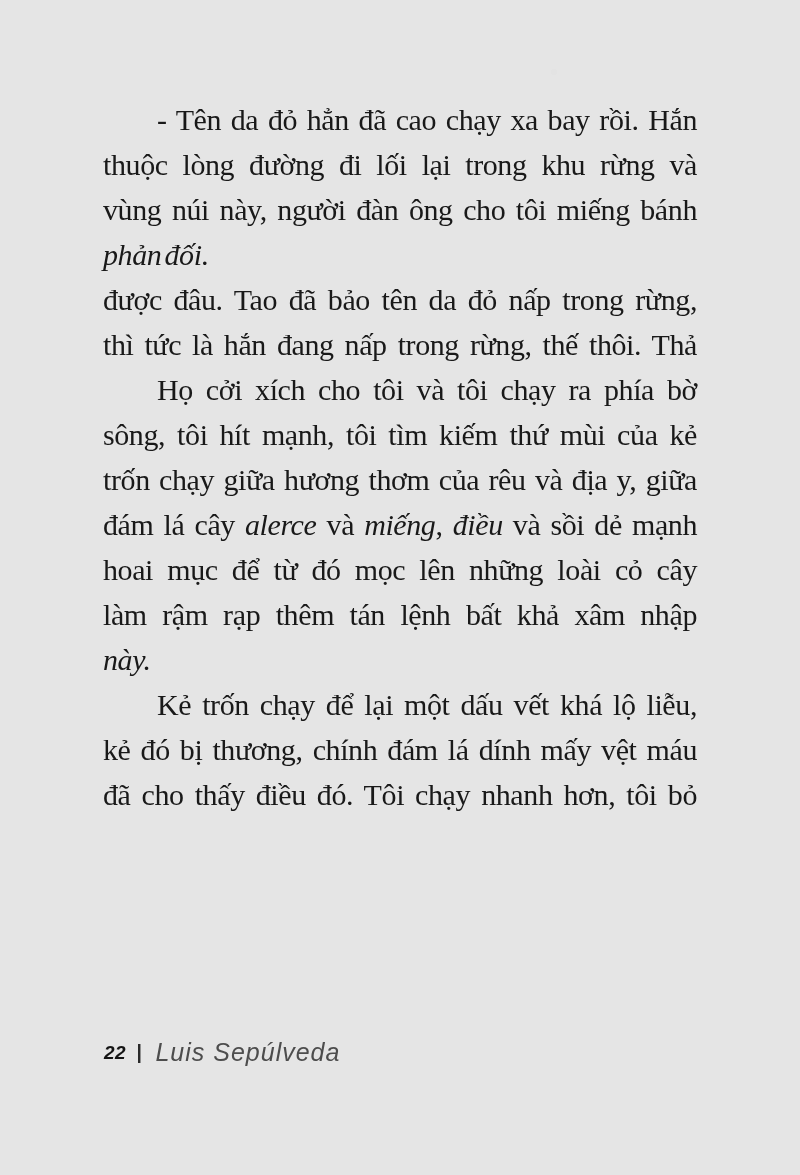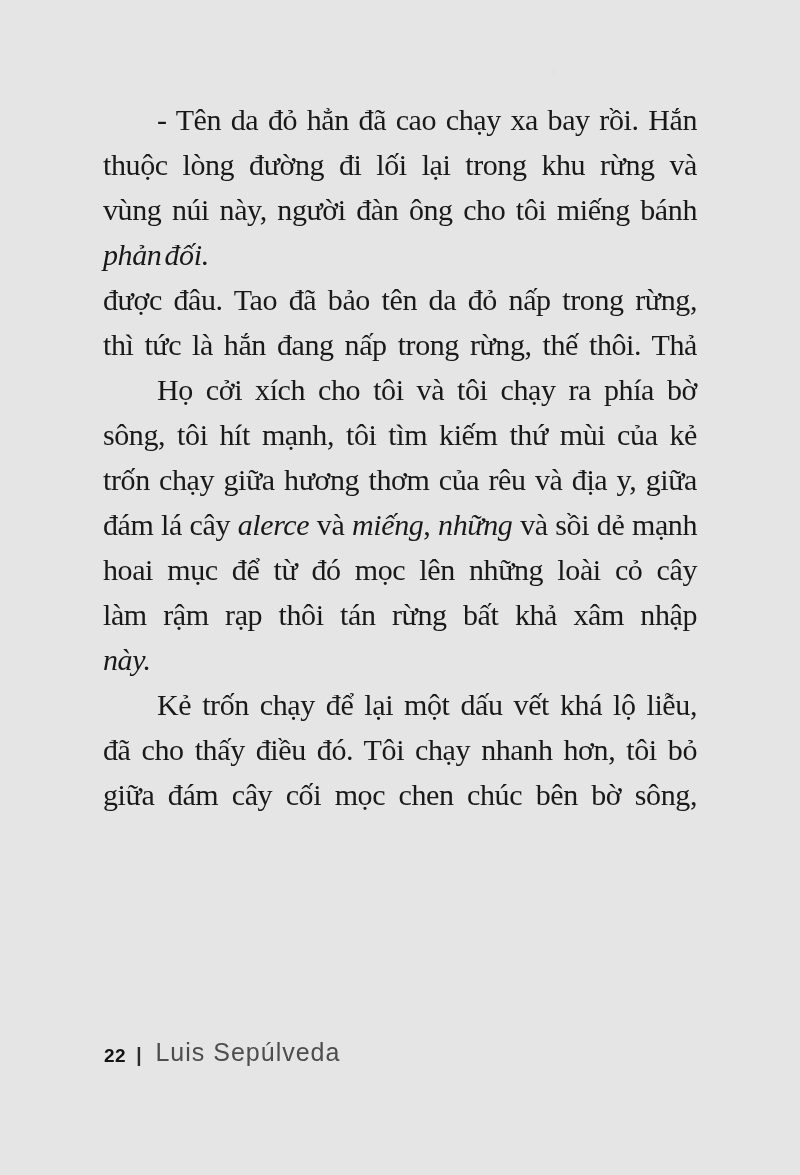--- a/index.html
+++ b/index.html
@@ -52,22 +52,23 @@
     text-align-last: left;
     font-style: italic;
   }
   .indent { text-indent: 54px; }
   .italic { font-style: italic; font-family: Liberation Serif, serif; }
   .footer {
     position: absolute;
     left: 104px;
     top: 1038px;
     display: flex;
-    align-items: flex-end;
+    align-items: center;
     font-family: "Liberation Sans", sans-serif;
+    font-style: italic;
   }
   .pagenum {
     font-weight: 700;
     font-size: 19px;
     color: #141414;
     letter-spacing: 0.5px;
   }
   .sep {
     font-size: 19px;
     font-weight: 600;
@@ -100,30 +101,30 @@
 
     <section class="para">
       <p class="line just">được đâu. Tao đã bảo tên da đỏ nấp trong rừng,</p>
       <p class="line just">thì tức là hắn đang nấp trong rừng, thế thôi. Thả</p>
     </section>
 
     <section class="para">
       <p class="line just indent">Họ cởi xích cho tôi và tôi chạy ra phía bờ</p>
       <p class="line just">sông, tôi hít mạnh, tôi tìm kiếm thứ mùi của kẻ</p>
       <p class="line just">trốn chạy giữa hương thơm của rêu và địa y, giữa</p>
-      <p class="line just"><span>đám lá cây </span><span class="italic">alerce</span><span> và </span><span class="italic">miếng</span><span>, </span><span class="italic">những</span><span> và sồi dẻ mạnh</span></p>
+      <p class="line just"><span>đám lá cây </span><span class="italic">alerce</span><span> và </span><span class="italic">miếng</span><span>, </span><span class="italic">điều</span><span> và sồi dẻ mạnh</span></p>
       <p class="line just">hoai mục để từ đó mọc lên những loài cỏ cây</p>
-      <p class="line just">làm rậm rạp thôi tán rừng bất khả xâm nhập</p>
+      <p class="line just">làm rậm rạp thêm tán lệnh bất khả xâm nhập</p>
       <p class="line left">này.</p>
     </section>
 
     <section class="para">
       <p class="line just indent">Kẻ trốn chạy để lại một dấu vết khá lộ liễu,</p>
+      <p class="line just">kẻ đó bị thương, chính đám lá dính mấy vệt máu</p>
       <p class="line just">đã cho thấy điều đó. Tôi chạy nhanh hơn, tôi bỏ</p>
-      <p class="line just">giữa đám cây cối mọc chen chúc bên bờ sông,</p>
     </section>
 
   </main>
 
   <footer class="footer">
     <span class="pagenum">22</span>
     <span class="sep">|</span>
     <span class="author">Luis Sepúlveda</span>
   </footer>
 

